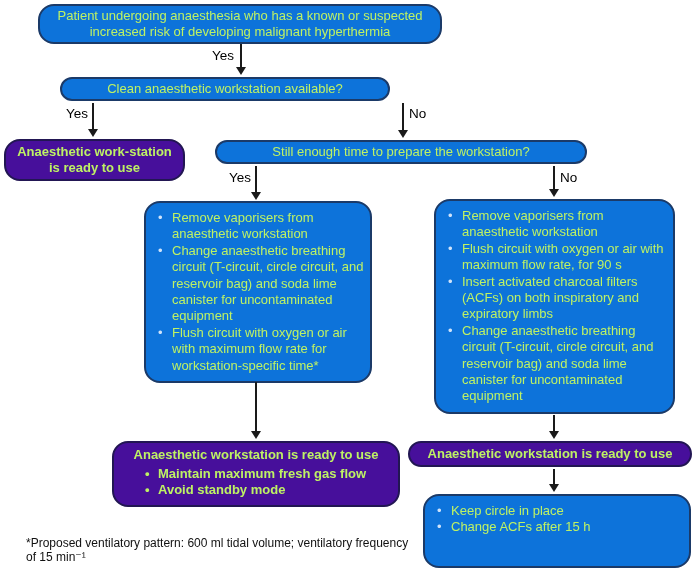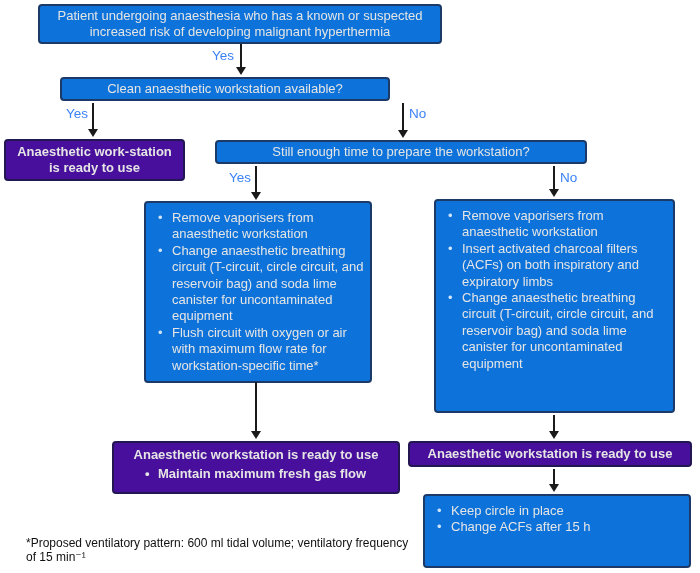--- a/index.html
+++ b/index.html
@@ -3,40 +3,40 @@
 <meta charset="utf-8">
 <style>
   html,body{margin:0;padding:0;background:#fff;}
   #canvas{
     position:relative;width:700px;height:573px;background:#ffffff;
     font-family:"Liberation Sans","DejaVu Sans",sans-serif;
     color:#111;overflow:hidden;
   }
   .box{
     position:absolute;box-sizing:border-box;border:2px solid #1b3a68;
-    border-radius:4px;color:#e5e5e5;font-size:13px;line-height:1.22;
+    border-radius:16px;color:#bef264;font-size:13px;line-height:1.22;
   }
   .blue{background:#0d73da;}
   .purple{background:#470f9b;border-color:#221653;font-weight:bold;}
   .qbox{display:flex;align-items:center;justify-content:center;text-align:center;padding:2px 8px;}
   .steps{padding:7px 4px 7px 10px;}
   .steps ul{list-style:none;margin:0;padding:0;}
   .steps li{position:relative;padding-left:16px;margin:0;line-height:16.4px;font-size:13px;}
   .steps li::before{content:"\2022";position:absolute;left:2px;color:#cfe3fa;}
   .ready-mid-title{text-align:center;padding:1px 2px 0 2px;}
   .ready-mid ul{list-style:none;margin:3px;padding:0 0 0 24px;}
   .ready-mid li{position:relative;padding-left:13px;line-height:16.5px;}
   .ready-mid li::before{content:"\2022";position:absolute;left:0;}
   .arrow{position:absolute;width:2px;background:#1a1a1a;}
   .arrow::after{
     content:"";position:absolute;left:-4px;bottom:-8px;width:0;height:0;
     border-left:5px solid transparent;border-right:5px solid transparent;
     border-top:8px solid #1a1a1a;
   }
-  .lbl{position:absolute;font-size:13.5px;color:#3b82f6;white-space:nowrap;}
+  .lbl{position:absolute;font-size:13.5px;color:#000000;white-space:nowrap;}
   .footnote{
     position:absolute;left:2px;top:536px;width:392px;
     font-size:12px;color:#111;line-height:1.2;margin-left:24px;
   }
 </style>
 </head>
 <body>
 
 <div id="canvas">
 
@@ -75,33 +75,35 @@
     <ul>
       <li>Remove vaporisers from anaesthetic workstation</li>
       <li>Change anaesthetic breathing circuit (T-circuit, circle circuit, and reservoir bag) and soda lime canister for uncontaminated equipment</li>
       <li>Flush circuit with oxygen or air with maximum flow rate for workstation-specific time*</li>
     </ul>
   </div>
 
   <div class="box blue steps" style="left:434px;top:199px;width:241px;min-height:214px;">
     <ul>
       <li>Remove vaporisers from anaesthetic workstation</li>
+      <li>Flush circuit with oxygen or air with maximum flow rate, for 90 s</li>
       <li>Insert activated charcoal filters (ACFs) on both inspiratory and expiratory limbs</li>
       <li>Change anaesthetic breathing circuit (T-circuit, circle circuit, and reservoir bag) and soda lime canister for uncontaminated equipment</li>
     </ul>
   </div>
 
   <div class="arrow" style="left:255px;top:382px;height:49px;"></div>
 
   <div class="arrow" style="left:553px;top:415px;height:16px;"></div>
 
   <div class="box purple ready-mid" style="left:112px;top:441px;width:288px;min-height:53px;padding:3px 4px;">
     <div class="ready-mid-title">Anaesthetic workstation is ready to use</div>
     <ul>
       <li>Maintain maximum fresh gas flow</li>
+      <li>Avoid standby mode</li>
     </ul>
   </div>
 
   <div class="box purple qbox" style="left:408px;top:441px;width:284px;min-height:26px;">
     <span>Anaesthetic workstation is ready to use</span>
   </div>
 
   <div class="arrow" style="left:553px;top:469px;height:15px;"></div>
 
   <div class="box blue steps" style="left:423px;top:494px;width:268px;min-height:74px;">

